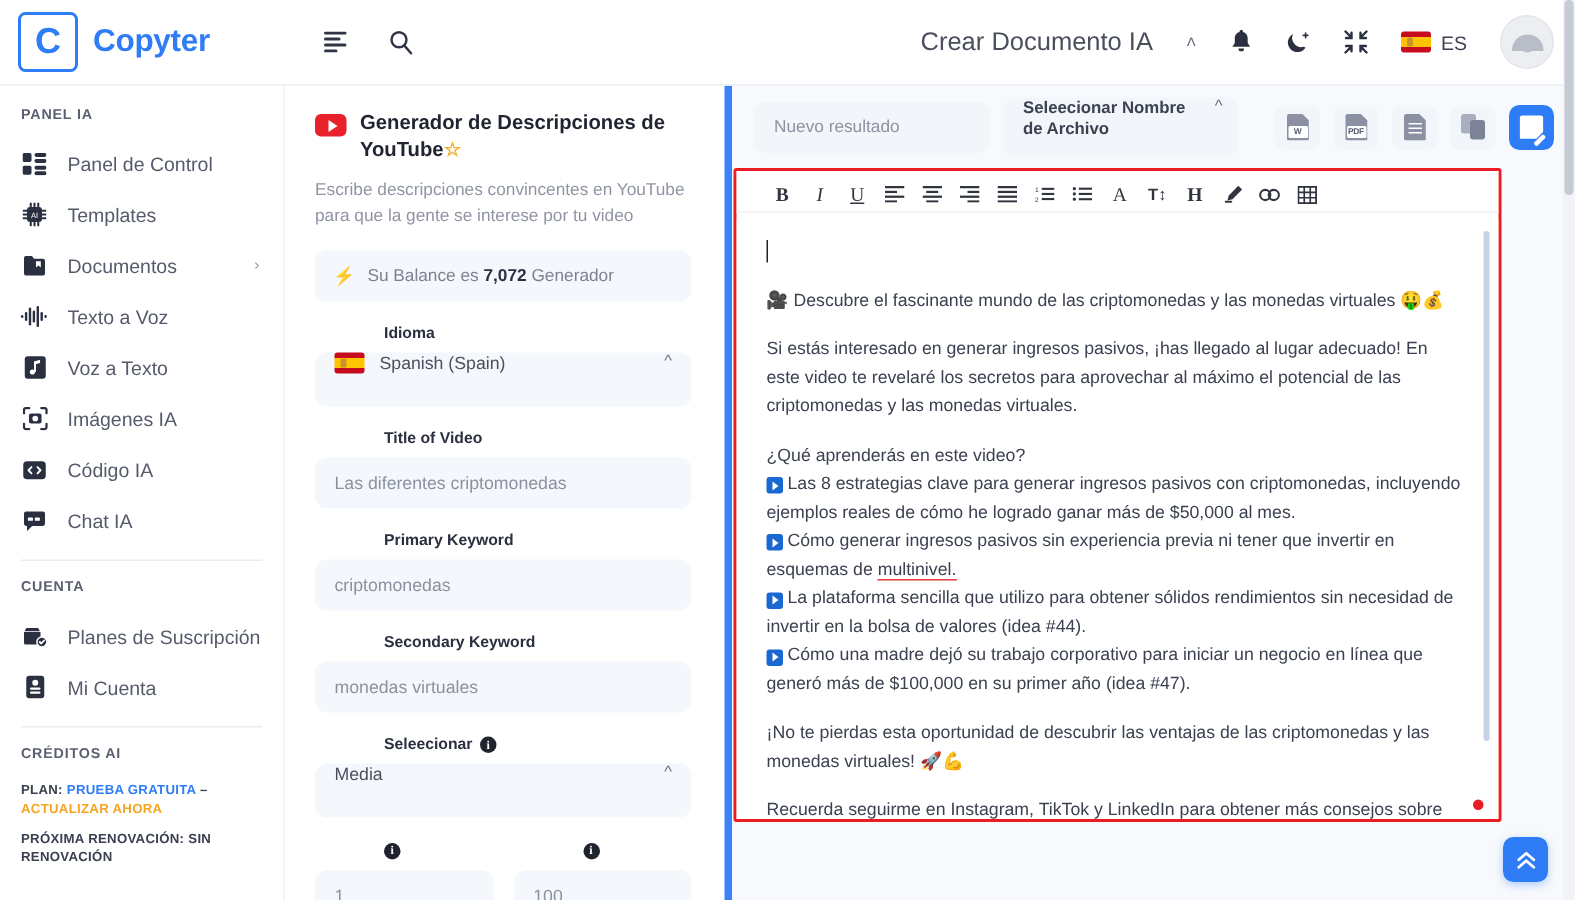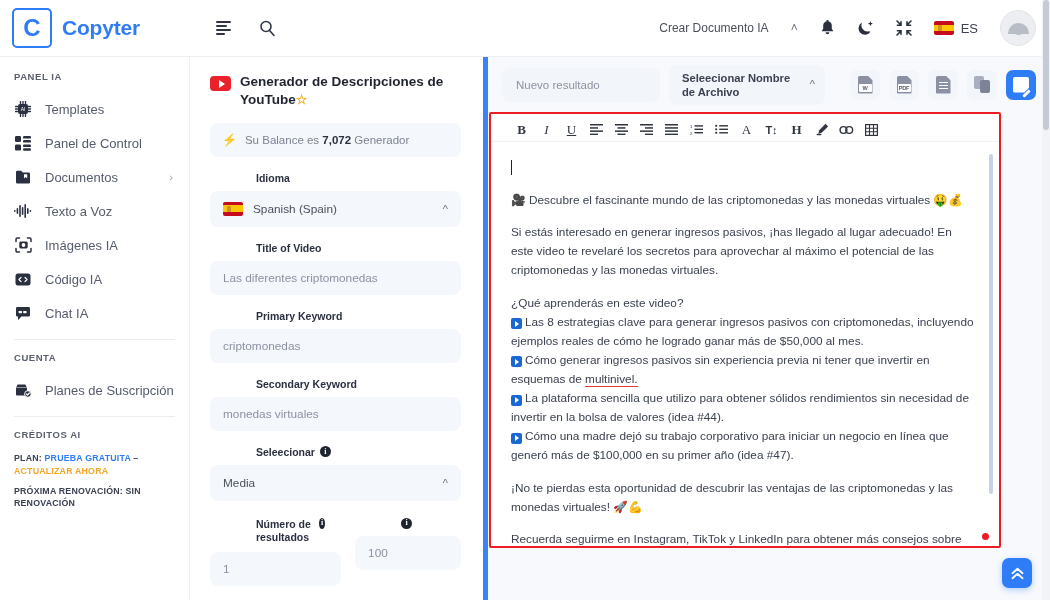--- a/index.html
+++ b/index.html
@@ -26,21 +26,21 @@
     width: 40px; height: 40px; border: 2.5px solid #2f7df6; border-radius: 5px;
     display: flex; align-items: center; justify-content: center;
     box-shadow: 0 0 0 2.5px #fff inset;
   }
   .logo-box span { color: #2f7df6; font-size: 24px; font-weight: bold; line-height: 1; }
   .brand-name { color: #2f7df6; font-size: 21px; font-weight: bold; letter-spacing: -.2px; }
   .hdr-icons { display: flex; align-items: center; gap: 26px; margin-left: 26px; }
   .hdr-ico { color: #3c4250; cursor: pointer; display: flex; align-items: center; }
   .spacer { flex: 1; }
   .hdr-right { display: flex; align-items: center; gap: 22px; }
-  .crear-doc { font-size: 12px; color: #4a4f5c; cursor: pointer; }
+  .crear-doc { font-size: 17px; color: #4a4f5c; cursor: pointer; }
   .chev-up { color: #6b7180; font-size: 12px; }
   .lang-pill { display: flex; align-items: center; gap: 7px; cursor: pointer; }
   .flag {
     width: 20px; height: 14px; border-radius: 2px; display: inline-block;
     background: linear-gradient(to bottom, #c60b1e 0 25%, #ffc400 25% 75%, #c60b1e 75% 100%);
     position: relative; overflow: hidden;
   }
   .flag::after {
     content: ""; position: absolute; left: 4px; top: 4px; width: 4px; height: 6px;
     background: #c8932a; border-radius: 1px;
@@ -107,38 +107,38 @@
   .fld-label { font-size: 10.5px; font-weight: bold; color: #2b3040; margin: 15px 16px 7px 0; display: flex; align-items: center; gap: 5px; padding-left: 46px; }
   .info-dot {
     width: 11px; height: 11px; border-radius: 50%; background: #20242e; color: #fff;
     font-size: 8px; font-weight: bold; display: inline-flex; align-items: center; justify-content: center; font-family: "Liberation Serif", serif;
   }
   .input-box {
     background: #f4f7fc; border-radius: 8px; height: 34px; display: flex; align-items: center;
     padding: 0 13px; font-size: 11.8px; color: #8c91a0; cursor: text;
   }
   .select-box {
-    background: #f4f7fc; border-radius: 8px; height: 36px; display: flex; align-items: center;
+    background: #f4f7fc; border-radius: 8px; height: 36px; display: flex; align-items: flex-start;
     padding: 0 13px; font-size: 11.8px; color: #4b505e; cursor: pointer; gap: 10px;
   }
   .select-box .cv { margin-left: auto; color: #6b7180; font-size: 11px; }
   .two-col { display: flex; gap: 14px; }
   .two-col > div { flex: 1; }
   .two-col .fld-label { line-height: 1.32; align-items: flex-start; }
 
   
   .docpanel { flex: 1; background: #f7f9fc; position: relative; min-width: 0; display: flex; flex-direction: column; }
   .doc-toolbar { height: 55px; min-height:55px; display: flex; align-items: center; gap: 9px; padding: 0 14px 0 14px; }
   .doc-input {
     width: 158px; height: 34px; background: #f2f5fa; border-radius: 8px;
     display: flex; align-items: center; padding: 0 14px; font-size: 11.5px; color: #8d92a1; cursor: text;
   }
   .doc-select {
     width: 156px; height: 40px; background: #f2f5fa; border-radius: 8px;
-    display: flex; align-items: center; padding: 0 10px 0 13px; font-size: 11.2px;
+    display: flex; align-items: flex-start; padding: 0 10px 0 13px; font-size: 11.2px;
     font-weight: bold; color: #3b4150; line-height: 1.25; cursor: pointer; gap: 6px;
   }
   .doc-select .cv { margin-left: auto; color: #6b7180; font-size: 11px; font-weight: normal; }
   .exp-btn {
     width: 30px; height: 30px; border-radius: 7px; background: #f2f5fa;
     display: flex; align-items: center; justify-content: center; cursor: pointer;
   }
   .exp-btn.primary { background: #2f7df6; }
   .doc-file-ico { position: relative; width: 15px; height: 18px; }
   .doc-file-ico .page {
@@ -272,43 +272,43 @@
     </div>
   </div>
 
   <div class="body-row">
 
     <div class="sidebar">
       <div class="sec-title">PANEL IA</div>
 
       <div class="nav-item">
         <span class="nav-ico">
-          <svg width="16" height="16" viewBox="0 0 16 16">
-              <rect x="3" y="3" width="10" height="10" rx="2" fill="#2b3040"></rect>
-              <g stroke="#2b3040" stroke-width="1.4" stroke-linecap="round">
-                <path d="M5.5 0.6v2M8 0.6v2M10.5 0.6v2M5.5 13.4v2M8 13.4v2M10.5 13.4v2M0.6 5.5h2M0.6 8h2M0.6 10.5h2M13.4 5.5h2M13.4 8h2M13.4 10.5h2"></path>
-              </g>
-              <text x="8" y="10" font-size="5" fill="#fff" text-anchor="middle" font-family="Liberation Sans">AI</text>
-            </svg>
-        </span>
-        <span class="nav-label">Templates</span>
-      </div>
-
-      <div class="nav-item">
-        <span class="nav-ico">
           <svg width="16" height="15" viewBox="0 0 16 15">
               <rect x="0" y="0" width="6" height="6" rx="1.2" fill="#2b3040"></rect>
               <rect x="8" y="0" width="8" height="2.6" rx="1.2" fill="#2b3040"></rect>
               <rect x="8" y="4" width="8" height="2.6" rx="1.2" fill="#2b3040"></rect>
               <rect x="0" y="8.5" width="6" height="6" rx="1.2" fill="#2b3040"></rect>
               <rect x="8" y="8.5" width="8" height="2.6" rx="1.2" fill="#2b3040"></rect>
               <rect x="8" y="12.2" width="8" height="2.6" rx="1.2" fill="#2b3040"></rect>
             </svg>
         </span>
         <span class="nav-label">Panel de Control</span>
+      </div>
+
+      <div class="nav-item">
+        <span class="nav-ico">
+          <svg width="16" height="16" viewBox="0 0 16 16">
+              <rect x="3" y="3" width="10" height="10" rx="2" fill="#2b3040"></rect>
+              <g stroke="#2b3040" stroke-width="1.4" stroke-linecap="round">
+                <path d="M5.5 0.6v2M8 0.6v2M10.5 0.6v2M5.5 13.4v2M8 13.4v2M10.5 13.4v2M0.6 5.5h2M0.6 8h2M0.6 10.5h2M13.4 5.5h2M13.4 8h2M13.4 10.5h2"></path>
+              </g>
+              <text x="8" y="10" font-size="5" fill="#fff" text-anchor="middle" font-family="Liberation Sans">AI</text>
+            </svg>
+        </span>
+        <span class="nav-label">Templates</span>
       </div>
 
       <div class="nav-item">
         <span class="nav-ico">
           <svg width="16" height="15" viewBox="0 0 16 15">
               <path d="M1 2a1.3 1.3 0 0 1 1.3-1.3h4l1.4 1.8h6A1.3 1.3 0 0 1 15 3.8v8.5a1.3 1.3 0 0 1-1.3 1.3H2.3A1.3 1.3 0 0 1 1 12.3z" fill="#2b3040"></path>
               <path d="M9 4.2h3.2v4.2L10.6 7 9 8.4z" fill="#fff"></path>
             </svg>
         </span>
         <span class="nav-label">Documentos</span>
@@ -325,20 +325,33 @@
                 <rect x="7.8" y="3" width="1.6" height="8" rx=".8"></rect>
                 <rect x="10.4" y="0" width="1.6" height="14" rx=".8"></rect>
                 <rect x="13" y="4" width="1.6" height="6" rx=".8"></rect>
                 <rect x="15.6" y="6" width="1.6" height="2" rx=".8"></rect>
               </g>
             </svg>
         </span>
         <span class="nav-label">Texto a Voz</span>
       </div>
 
+      <div class="nav-item">
+        <span class="nav-ico">
+          <svg width="15" height="16" viewBox="0 0 15 16">
+              <rect x="0.5" y="0.5" width="14" height="15" rx="2" fill="#2b3040"></rect>
+              <g fill="#fff">
+                <circle cx="5.6" cy="11" r="1.7"></circle>
+                <rect x="6.7" y="4" width="1.3" height="7"></rect>
+                <path d="M6.7 4l4 -1.2v2.2l-4 1.2z"></path>
+              </g>
+            </svg>
+        </span>
+        <span class="nav-label">Voz a Texto</span>
+      </div>
 
       <div class="nav-item">
         <span class="nav-ico">
           <svg width="17" height="16" viewBox="0 0 17 16">
               <g stroke="#2b3040" stroke-width="1.5" fill="none" stroke-linecap="round">
                 <path d="M1 4.5V2.2A1.2 1.2 0 0 1 2.2 1h2.3"></path>
                 <path d="M16 4.5V2.2A1.2 1.2 0 0 0 14.8 1h-2.3"></path>
                 <path d="M1 11.5v2.3A1.2 1.2 0 0 0 2.2 15h2.3"></path>
                 <path d="M16 11.5v2.3A1.2 1.2 0 0 1 14.8 15h-2.3"></path>
               </g>
@@ -384,39 +397,51 @@
           <svg width="17" height="15" viewBox="0 0 17 15">
               <path d="M1 4.4h11v7.2a1 1 0 0 1-1 1H2a1 1 0 0 1-1-1z" fill="#2b3040"></path>
               <path d="M2.6 1.6h7.8l1.2 2.3H1.4z" fill="#2b3040"></path>
               <circle cx="12.9" cy="11" r="3.3" fill="#2b3040" stroke="#fff" stroke-width="1"></circle>
               <path d="M11.5 11l1 1 1.9-2" stroke="#fff" stroke-width="1.2" fill="none" stroke-linecap="round" stroke-linejoin="round"></path>
             </svg>
         </span>
         <span class="nav-label">Planes de Suscripción</span>
       </div>
 
+      <div class="nav-item">
+        <span class="nav-ico">
+          <svg width="13" height="16" viewBox="0 0 13 16">
+              <rect x="0.5" y="0.5" width="12" height="15" rx="2" fill="#2b3040"></rect>
+              <circle cx="6.5" cy="5.2" r="2" fill="#fff"></circle>
+              <rect x="3" y="8.4" width="7" height="1.5" rx=".7" fill="#fff"></rect>
+              <rect x="3" y="11" width="7" height="1.5" rx=".7" fill="#fff"></rect>
+            </svg>
+        </span>
+        <span class="nav-label">Mi Cuenta</span>
+      </div>
 
       <div class="divider"></div>
 
       <div class="credits">
         <div class="sec-title" style="padding-left:0;margin-bottom:12px;">CRÉDITOS AI</div>
         <div class="credit-line">
           <span>PLAN: </span><span class="c-blue">PRUEBA GRATUITA</span><span> – </span><span class="c-orange">ACTUALIZAR AHORA</span>
         </div>
         <div class="credit-line">PRÓXIMA RENOVACIÓN: SIN RENOVACIÓN</div>
       </div>
     </div>
 
     <div class="midpanel">
       <div class="mp-head">
         <span class="yt-ico"></span>
         <div class="mp-title">
           <span>Generador de Descripciones de YouTube</span><span class="star">☆</span>
         </div>
       </div>
+      <div class="mp-desc">Escribe descripciones convincentes en YouTube para que la gente se interese por tu video</div>
 
       <div class="balance">
         <span class="bolt">⚡</span>
         <span><span>Su Balance es </span><b>7,072</b><span> Generador</span></span>
       </div>
 
       <div class="fld-label">Idioma</div>
       <div class="select-box">
         <span class="flag"></span>
         <span>Spanish (Spain)</span>
@@ -437,21 +462,20 @@
         <span class="info-dot">i</span>
       </div>
       <div class="select-box">
         <span>Media</span>
         <span class="cv">^</span>
       </div>
 
       <div class="two-col" style="margin-top:2px;">
         <div>
           <div class="fld-label">
-            <span>Número de resultados</span>
             <span class="info-dot">i</span>
           </div>
           <div class="input-box">1</div>
         </div>
         <div>
           <div class="fld-label">
             <span class="info-dot">i</span>
           </div>
           <div class="input-box">100</div>
         </div>

